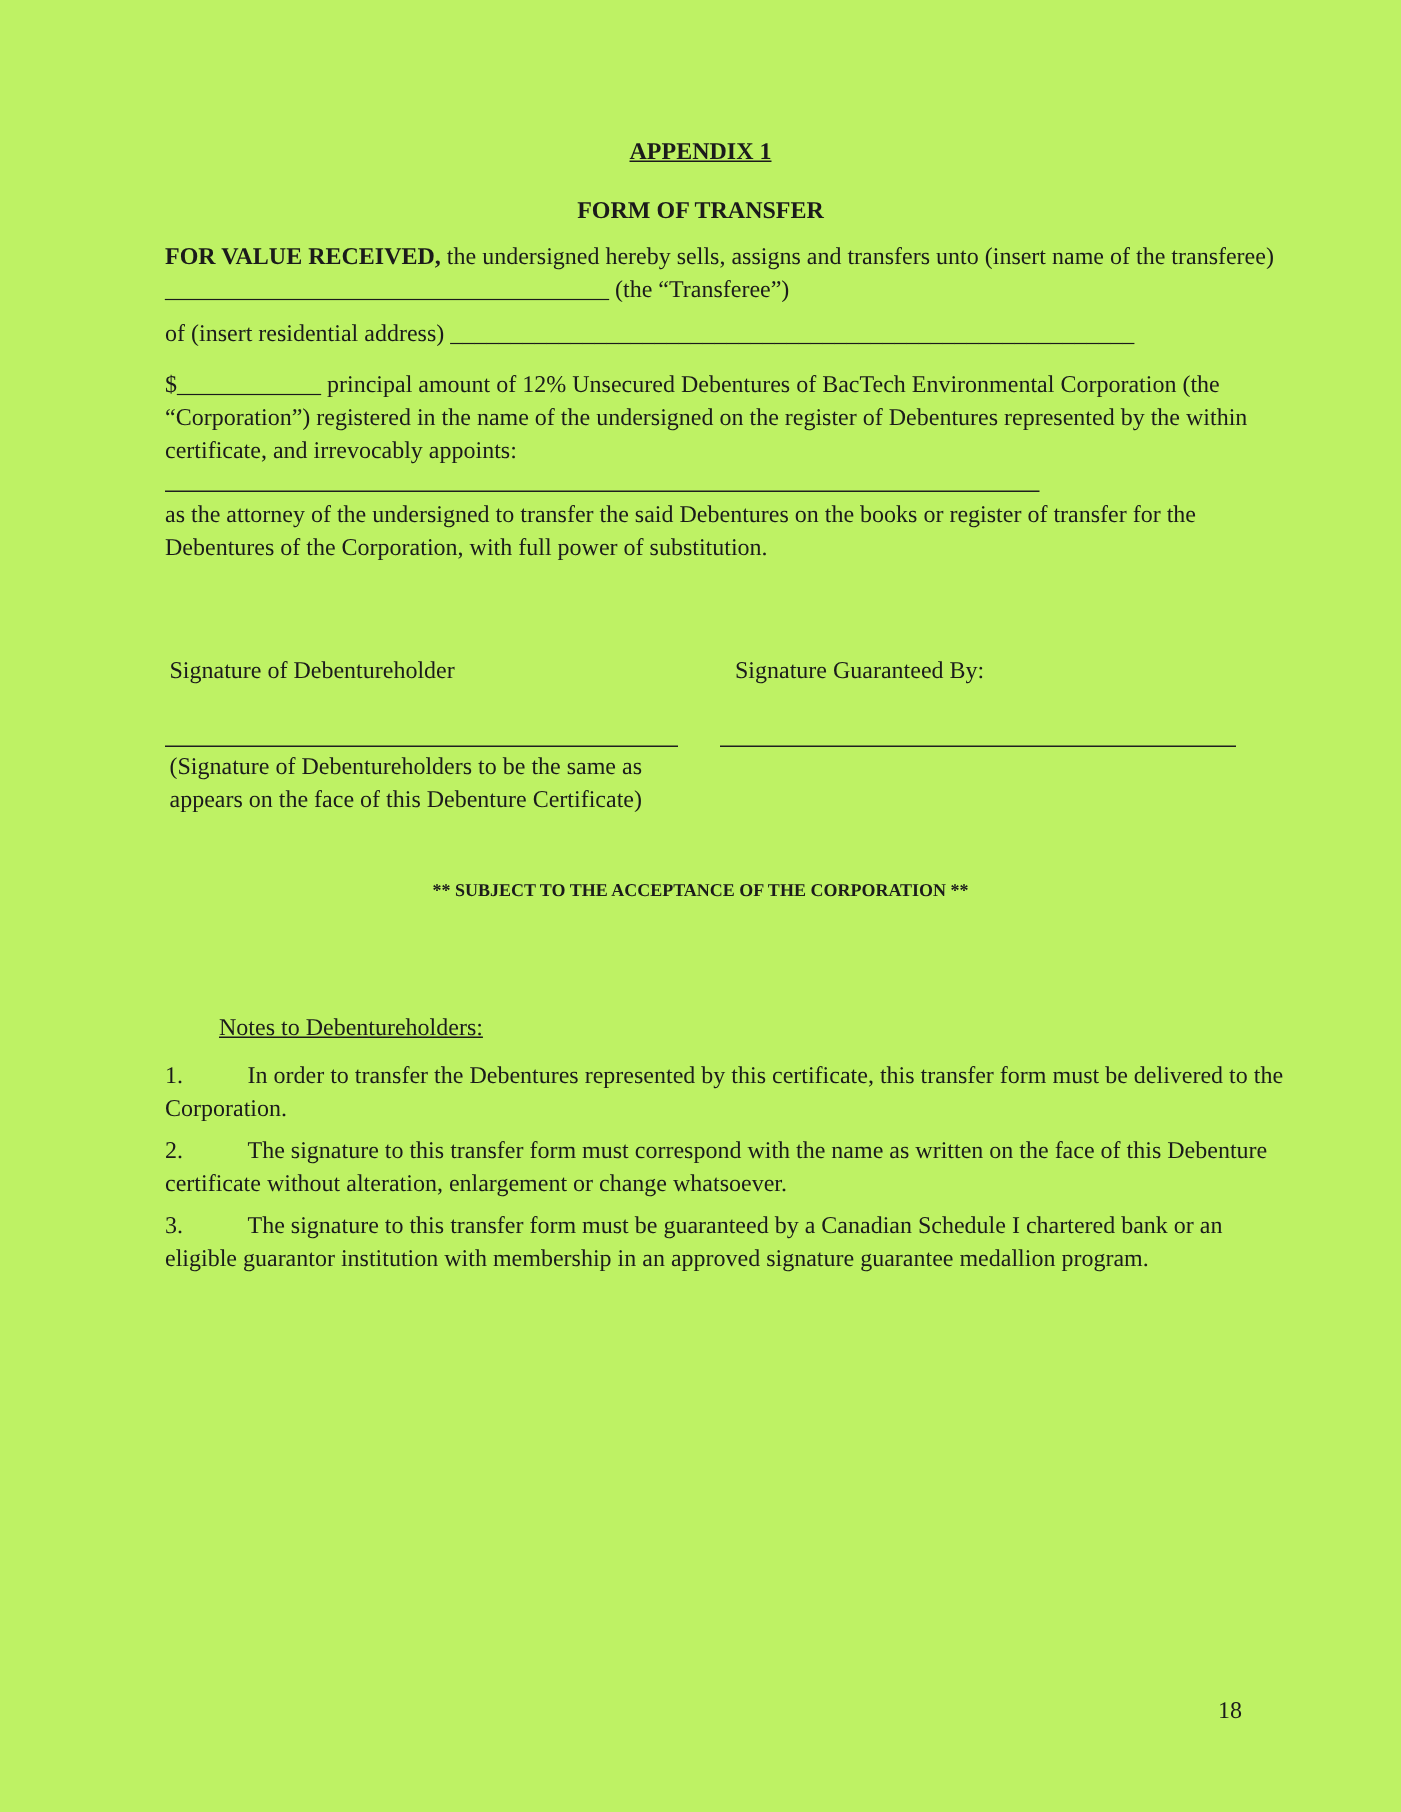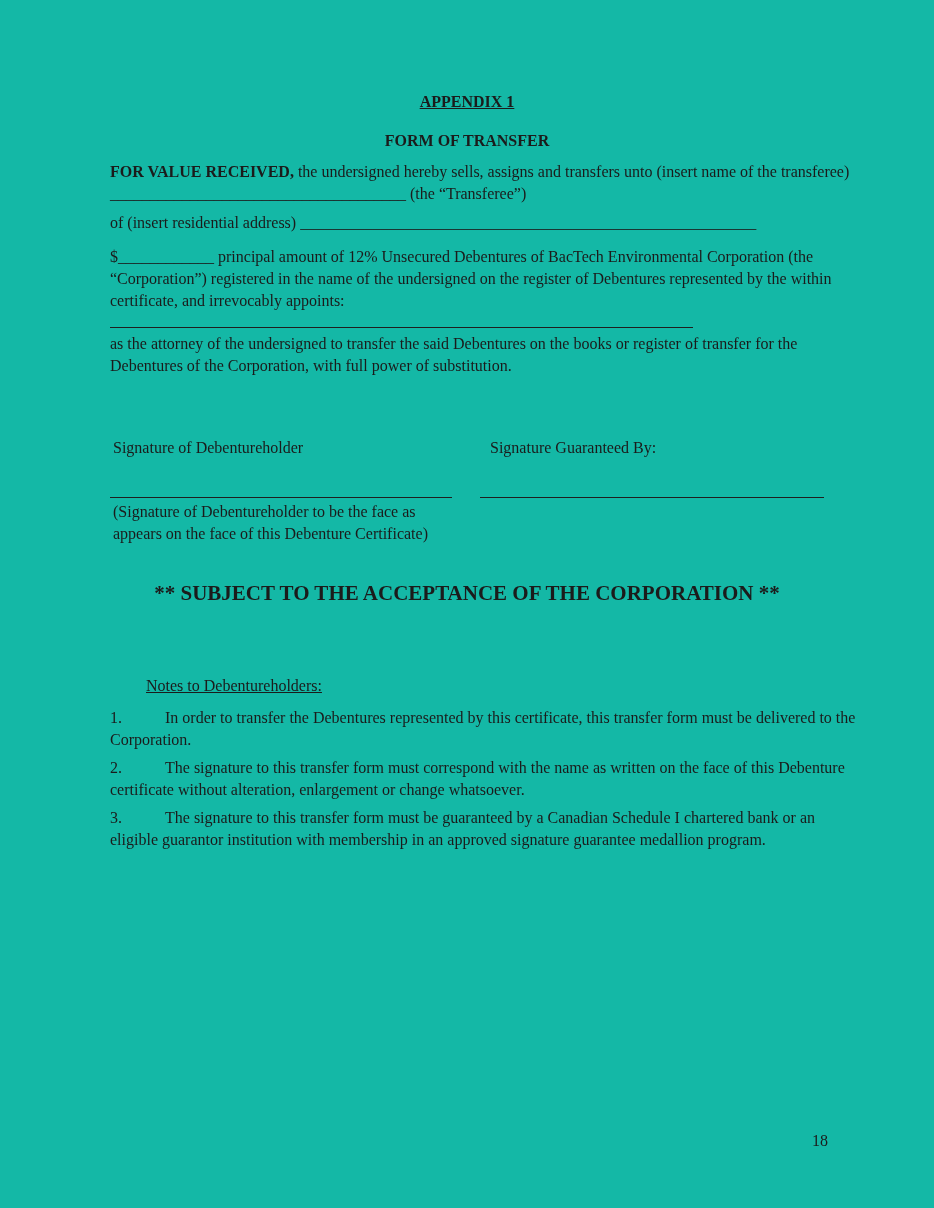--- a/index.html
+++ b/index.html
@@ -1,21 +1,21 @@
 <!DOCTYPE html>
 <html><head>
 <meta charset="utf-8">
 <style>
   * { margin: 0; padding: 0; box-sizing: border-box; }
   html, body { background: #ffffff; }
   .page {
     position: relative;
     width: 934px;
     height: 1208px;
-    background: #14b8a6;
+    background: #bef264;
     font-family: "Liberation Serif", "DejaVu Serif", serif;
     font-size: 16px;
     line-height: 22px;
     color: #1b1b1b;
     overflow: hidden;
   }
   .content {
     position: absolute;
     left: 110px;
     top: 0;
@@ -37,21 +37,21 @@
   .rule-attorney { margin-top: 15px; width: 583px; }
   .p-attorney { margin-top: 5px; }
   .p-dated { margin-top: 37px; }
   .sig-row { display: flex; margin-top: 60px; }
   .sig-col-left { width: 342px; margin-right: 28px; }
   .sig-col-right { width: 344px; }
   .sig-label-left { padding-left: 3px; }
   .sig-label-right { padding-left: 10px; }
   .sig-rule { margin-top: 38px; }
   .sig-caption { margin-top: 3px; padding-left: 3px; }
-  .h-subject { margin-top: 37px; font-size: 21px; }
+  .h-subject { margin-top: 37px; font-size: 12px; }
   .h-notes { margin-top: 71px; margin-left: 36px; }
   .note { margin-top: 10px; }
   .note + .note { margin-top: 6px; }
   .note-num { display: inline-block; width: 55px; }
   .page-number {
     position: absolute;
     top: 1130px;
     right: 106px;
   }
 </style>
@@ -77,21 +77,21 @@
     <div class="rule rule-attorney"></div>
 
     <p class="p-attorney ws">as the attorney of the undersigned to transfer the said Debentures on the books or register of transfer for the
 Debentures of the Corporation, with full power of substitution.</p>
 
 
     <div class="sig-row">
       <div class="sig-col-left">
         <div class="sig-label-left">Signature of Debentureholder</div>
         <div class="rule sig-rule"></div>
-        <div class="sig-caption ws">(Signature of Debentureholder to be the face as
+        <div class="sig-caption ws">(Signature of Debentureholders to be the same as
 appears on the face of this Debenture Certificate)</div>
       </div>
       <div class="sig-col-right">
         <div class="sig-label-right">Signature Guaranteed By:</div>
         <div class="rule sig-rule"></div>
       </div>
     </div>
 
     <div class="h-subject center bold">** SUBJECT TO THE ACCEPTANCE OF THE CORPORATION **</div>
 

